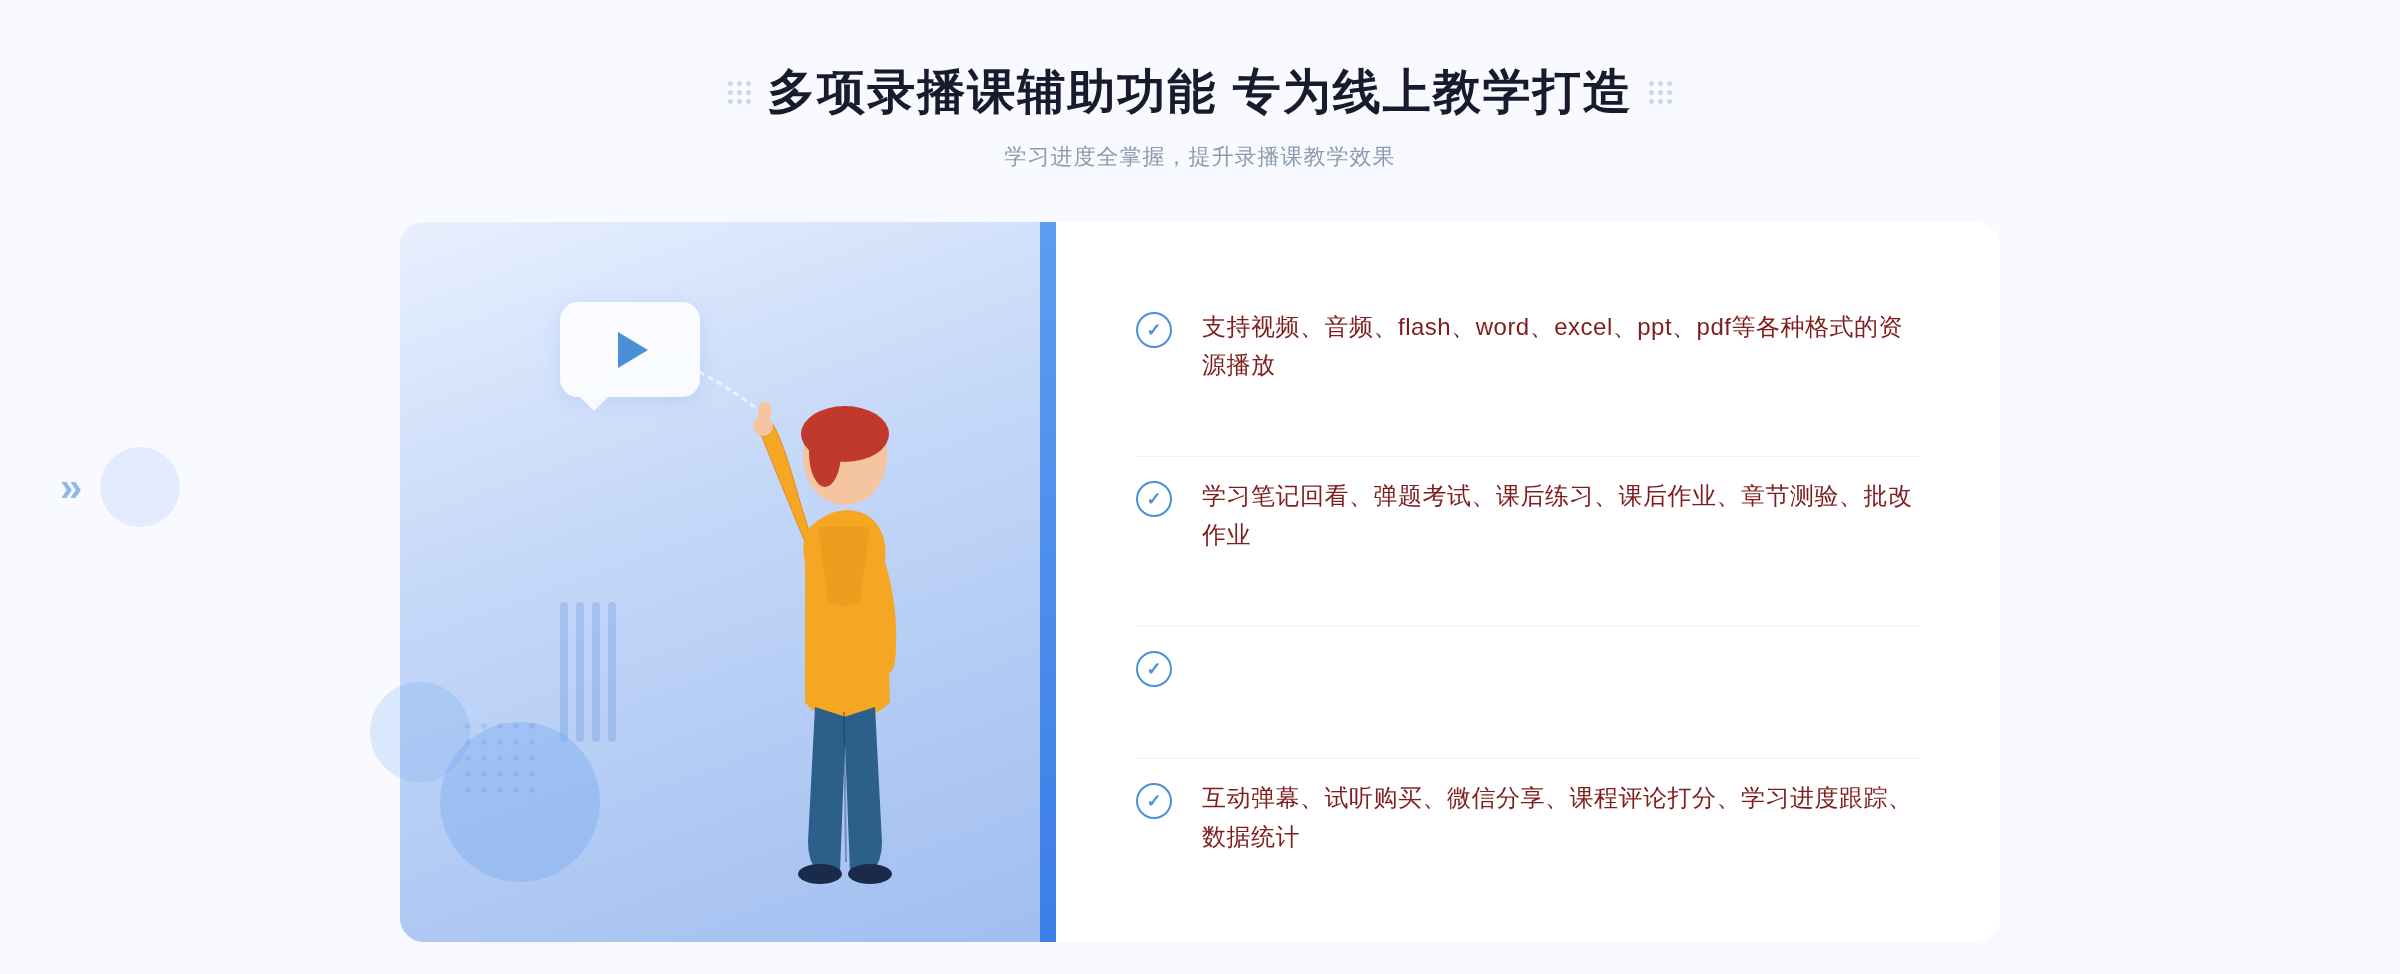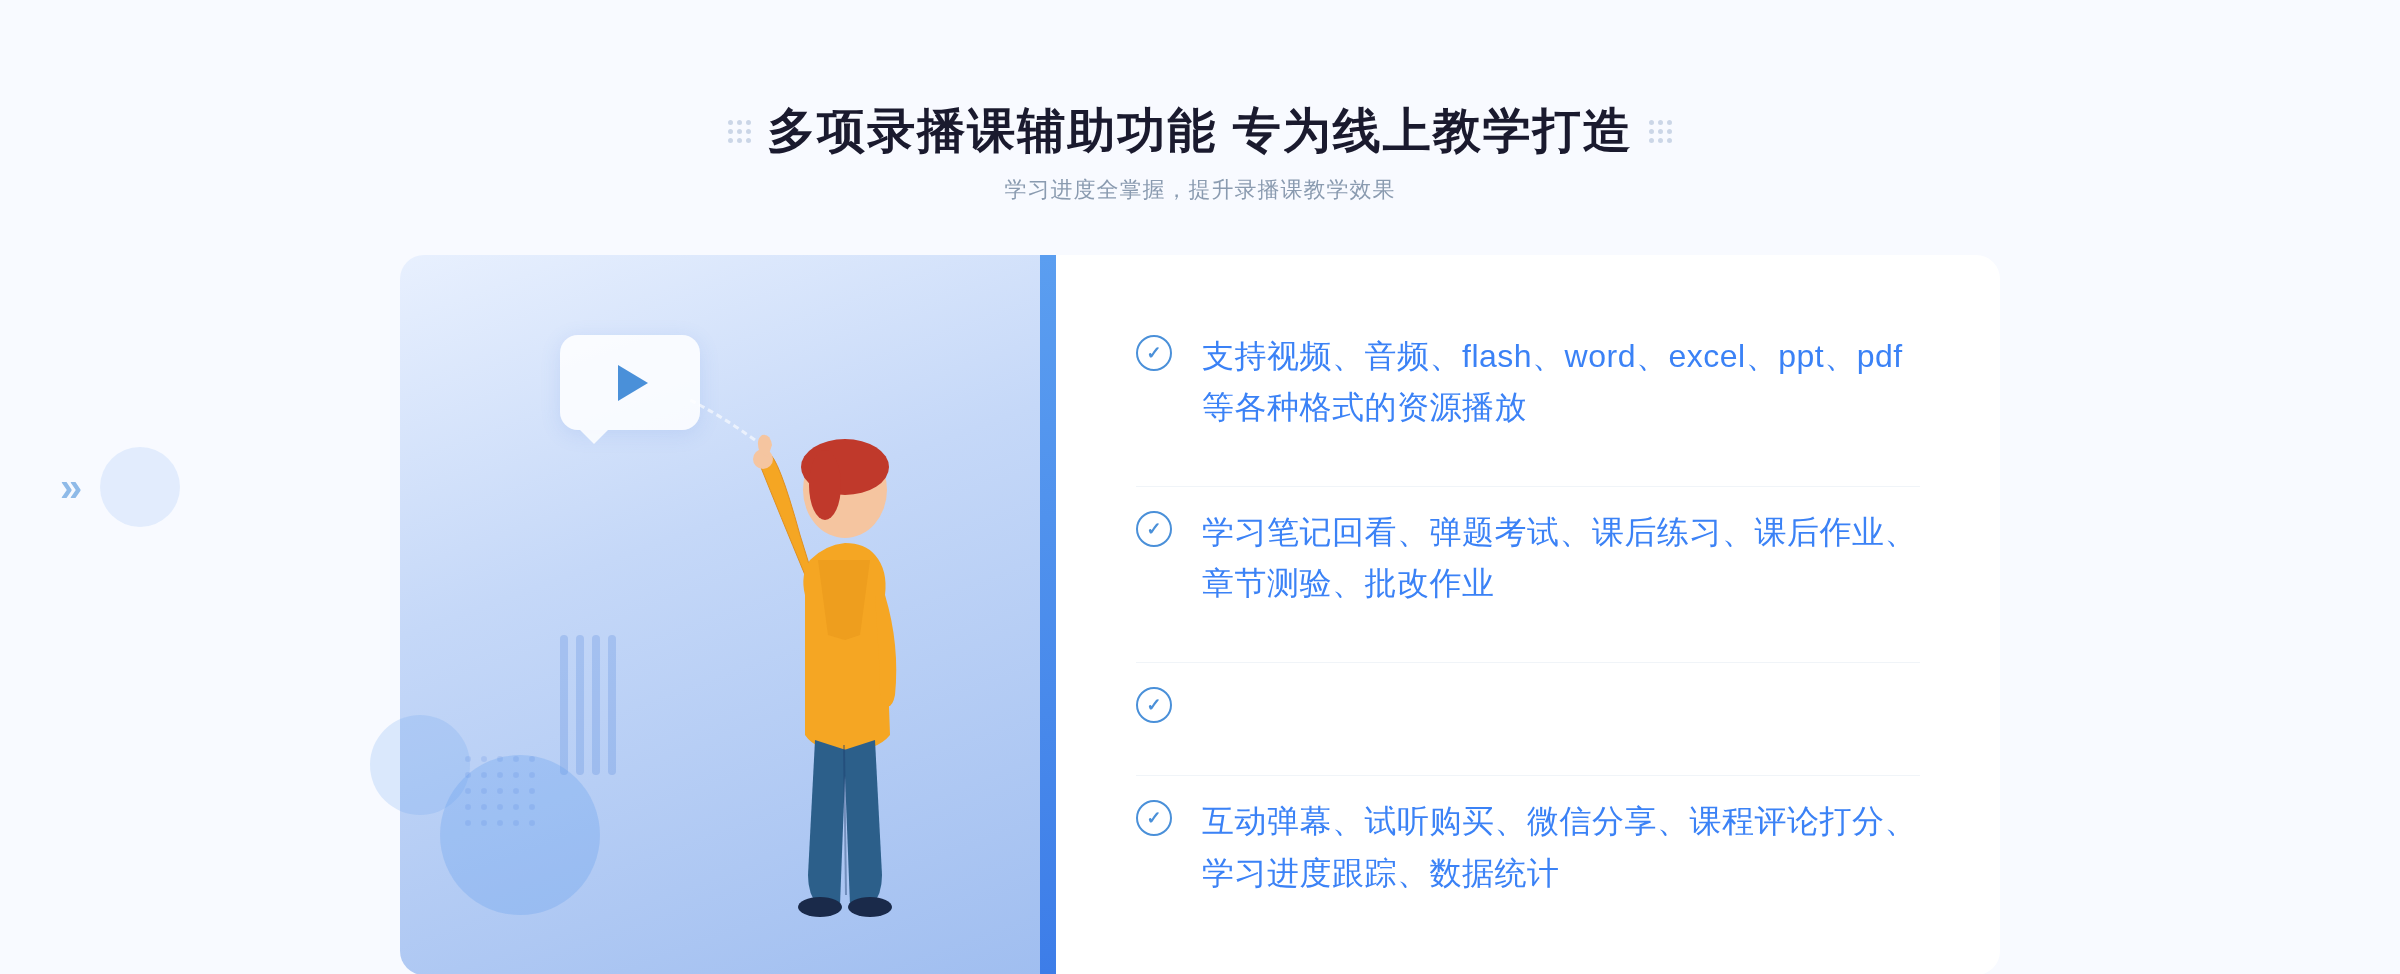--- a/index.html
+++ b/index.html
@@ -32,21 +32,20 @@
       padding-top: 60px;
       position: relative;
       z-index: 2;
     }
 
     .header-title-row {
       display: flex;
       align-items: center;
       justify-content: center;
       gap: 16px;
-      margin-top: 39px;
     }
 
     .decorative-dots-left, .decorative-dots-right {
       display: flex;
       flex-direction: column;
       gap: 4px;
       opacity: 0.5;
     }
 
     .dot-row {
@@ -62,21 +61,21 @@
     }
 
     .main-title {
       font-size: 48px;
       font-weight: 700;
       color: #1a1a2e;
       letter-spacing: 2px;
     }
 
     .sub-title {
-      margin-top: 12px;
+      margin-top: 18px;
       font-size: 22px;
       color: #8a9bb0;
       letter-spacing: 1px;
     }
 
     .content-section {
       display: flex;
       width: 1600px;
       margin-top: 50px;
       position: relative;
@@ -227,22 +226,22 @@
     }
 
     .check-mark {
       color: #4a90d9;
       font-size: 18px;
       font-weight: 600;
       line-height: 1;
     }
 
     .feature-text {
-      font-size: 32px;
-      color: #3b82f6;
+      font-size: 24px;
+      color: #7f1d1d;
       line-height: 1.6;
       letter-spacing: 0.5px;
     }
 
     
     .person-figure {
       position: absolute;
       bottom: 0;
       right: 60px;
       width: 320px;

